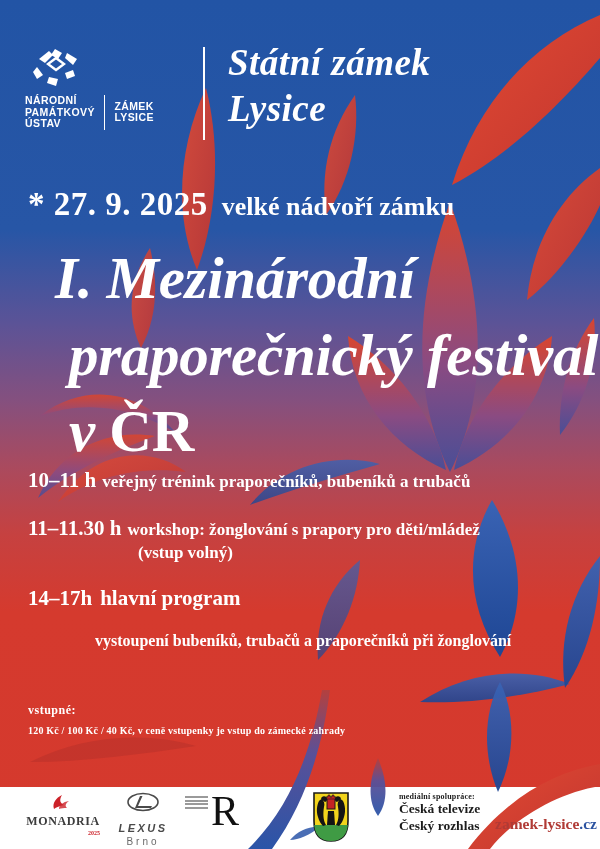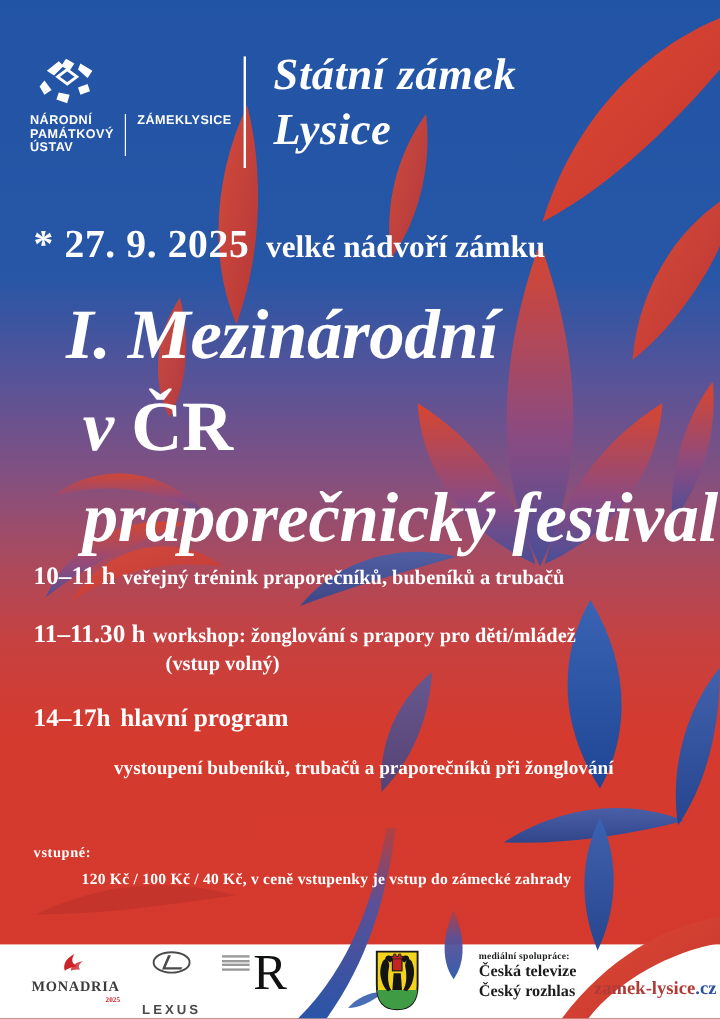--- a/index.html
+++ b/index.html
@@ -17,21 +17,21 @@
   .layer{position:absolute;z-index:3;}
 
   
   .header{top:44px;left:25px;right:15px;height:100px;}
   .npu-icon{display:block;margin-left:4px;}
   .npu-text{display:flex;gap:9px;margin-top:7px;
     font-family:"Liberation Sans", sans-serif;font-weight:bold;
     font-size:10.5px;line-height:1.1;letter-spacing:.4px;}
   .npu-divider{width:1.5px;background:#fff;}
   .npu-col{white-space:nowrap;}
-  .npu-right{display:flex;flex-direction:row;justify-content:center;}
+  .npu-right{display:flex;flex-direction:column;justify-content:center;}
   .title-divider{position:absolute;left:178px;top:3px;width:1.5px;height:93px;background:#fff;}
   .site-title{position:absolute;left:203px;top:-4px;margin:0;
     font-size:37px;font-style:italic;font-weight:bold;line-height:1.24;letter-spacing:.5px;}
   .site-title span{display:block;}
 
   
   .date-row{top:186px;left:28px;white-space:nowrap;}
   .date{font-size:33px;font-weight:bold;letter-spacing:.5px;}
   .venue{font-size:26px;font-weight:bold;margin-left:10px;}
 
@@ -47,31 +47,31 @@
   .sched-row{margin-bottom:23px;}
   .time{font-size:21px;font-weight:bold;}
   .desc{font-size:17px;font-weight:bold;margin-left:6px;}
   .desc-big{font-size:21px;font-weight:bold;margin-left:8px;}
   .note{font-size:17px;font-weight:bold;margin:2px 0 0 110px;}
   .detail{font-size:16px;font-weight:bold;margin-left:67px;line-height:1.55;margin-top:18px;}
 
   
   .pricing{top:703px;left:28px;}
   .price-label{font-size:12px;font-weight:bold;letter-spacing:.5px;}
-  .price-details{font-size:13px;font-weight:bold;margin-top:7px;letter-spacing:.2px;margin-left:40px;}
+  .price-details{font-size:10px;font-weight:bold;margin-top:7px;letter-spacing:.2px;}
 
   
   .footer-content{left:0;bottom:0;width:600px;height:62px;}
   .footer-item{position:absolute;}
   .monadria{left:26px;top:7px;width:74px;text-align:center;color:#3c3c3c;}
   .monadria-name{font-size:12px;font-weight:bold;letter-spacing:.6px;}
   .monadria-year{font-size:6px;color:#cc2229;text-align:right;font-weight:bold;margin-top:1px;}
   .lexus{left:112px;top:5px;width:62px;text-align:center;color:#4a4a4a;
     font-family:"Liberation Sans", sans-serif;}
-  .lexus-name{font-size:11px;font-weight:bold;letter-spacing:2.5px;margin-top:19px;}
+  .lexus-name{font-size:11px;font-weight:bold;letter-spacing:2.5px;margin-top:6px;font-style:italic;}
   .lexus-city{font-size:10px;letter-spacing:3px;color:#6a6a6a;margin-top:2px;}
   .rblock{left:185px;top:6px;display:flex;align-items:flex-start;gap:3px;}
   .r-fineprint{padding-top:3px;}
   .r-fineprint i{display:block;width:23px;height:2px;background:#9a9a9a;margin-bottom:1.5px;}
   .r-letter{font-size:42px;line-height:.9;color:#111;font-weight:normal;}
   .coa{left:312px;top:3px;}
   .media{left:399px;top:5px;color:#1c1c1c;}
   .media-label{font-size:8px;font-weight:bold;letter-spacing:.2px;}
   .media-item{font-size:13.5px;font-weight:bold;line-height:1.25;}
   .website{left:495px;top:28px;font-size:15.5px;font-weight:bold;white-space:nowrap;
@@ -169,22 +169,22 @@
     </h1>
   </div>
 
   <div class="layer date-row">
     <span class="date">* 27. 9. 2025</span>
     <span class="venue">velké nádvoří zámku</span>
   </div>
 
   <h2 class="layer event-title">
     <span class="line">I. Mezinárodní</span>
+    <span class="line indent">praporečnický festival</span>
     <span class="line indent"><em>v</em>&nbsp;<span class="caps">ČR</span></span>
-    <span class="line indent">praporečnický festival</span>
   </h2>
 
   <div class="layer schedule">
     <div class="sched-row">
       <span class="time">10–11 h</span><span class="desc">veřejný trénink praporečníků, bubeníků a trubačů</span>
     </div>
     <div class="sched-row">
       <span class="time">11–11.30 h</span><span class="desc">workshop: žonglování s prapory pro děti/mládež</span>
       <div class="note">(vstup volný)</div>
     </div>

